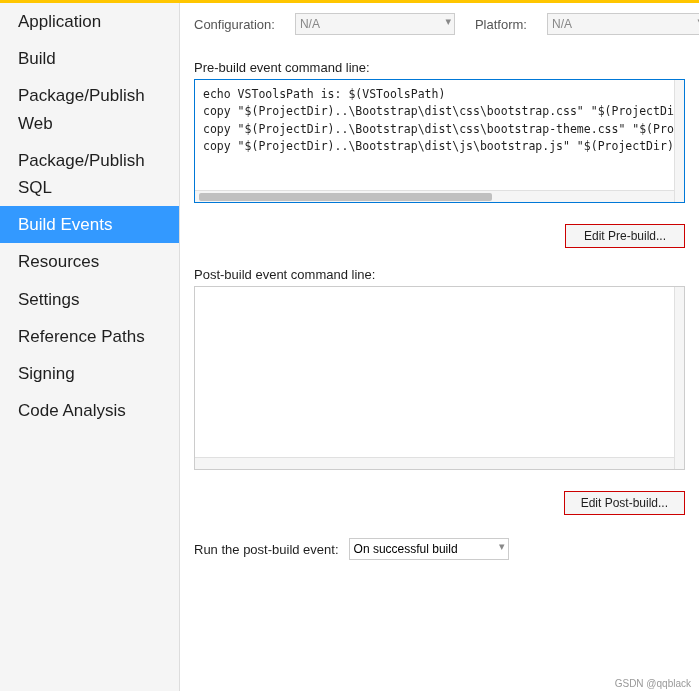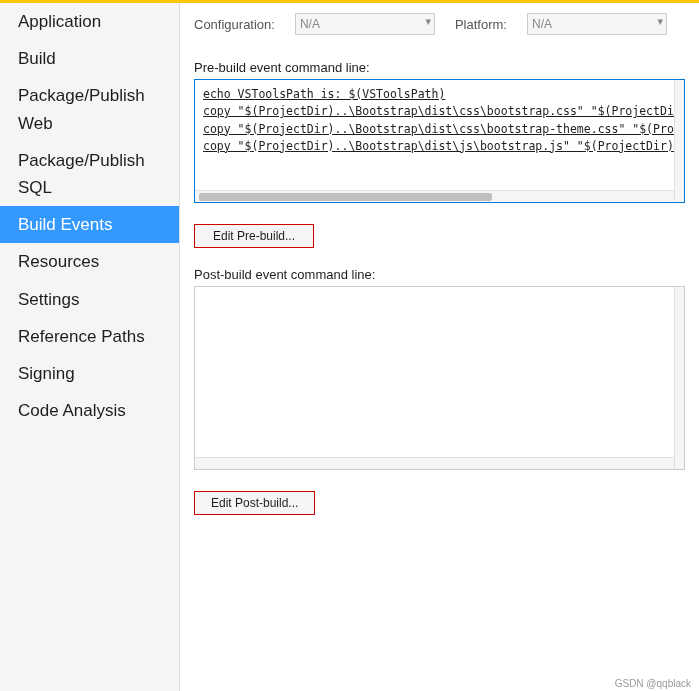--- a/index.html
+++ b/index.html
@@ -57,21 +57,21 @@
       display: flex;
       align-items: center;
       gap: 20px;
       margin-bottom: 6px;
     }
     .config-label {
       color: #555;
       font-size: 13px;
     }
     .config-select {
-      width: 140px;
+      width: 160px;
       height: 22px;
       border: 1px solid #ccc;
       background: #f5f5f5;
       color: #888;
       font-size: 12px;
       padding: 0 4px;
       appearance: none;
       -webkit-appearance: none;
       cursor: pointer;
     }
@@ -134,21 +134,21 @@
     }
     .scrollbar-h-thumb {
       height: 8px;
       background: #c0c0c0;
       border-radius: 2px;
       margin-left: 4px;
       width: 60%;
     }
     .btn-row {
       display: flex;
-      justify-content: flex-start;
+      justify-content: flex-end;
       margin-top: 2px;
     }
     .edit-btn {
       border: 1.5px solid #cc0000;
       background: #f5f5f5;
       color: #1e1e1e;
       font-size: 12px;
       padding: 4px 16px;
       cursor: pointer;
       min-width: 120px;
@@ -179,21 +179,20 @@
       position: fixed;
       bottom: 2px;
       right: 8px;
       font-size: 10px;
       color: #999;
     }
     .code-line {
       display: block;
       white-space: nowrap;
       line-height: 1.5;
-      text-decoration: underline;
     }
   </style>
 </head>
 <body>
 
 <div class="top-bar"></div>
 <div class="main-layout">
 
   <div class="sidebar">
 
@@ -256,16 +255,22 @@
         <div class="scrollbar-h">
           <div class="scrollbar-h-thumb" style="width:0;"></div>
         </div>
       </div>
     </div>
 
     <div class="btn-row">
       <button class="edit-btn">Edit Post-build...</button>
     </div>
 
+    <div class="bottom-row">
+      <span class="bottom-label">Run the post-build event:</span>
+      <div class="select-wrapper">
+        <select class="bottom-select"><option>On successful build</option></select>
+      </div>
+    </div>
   </div>
 </div>
 
 <div class="watermark">GSDN @qqblack</div>
 
 </body></html>

